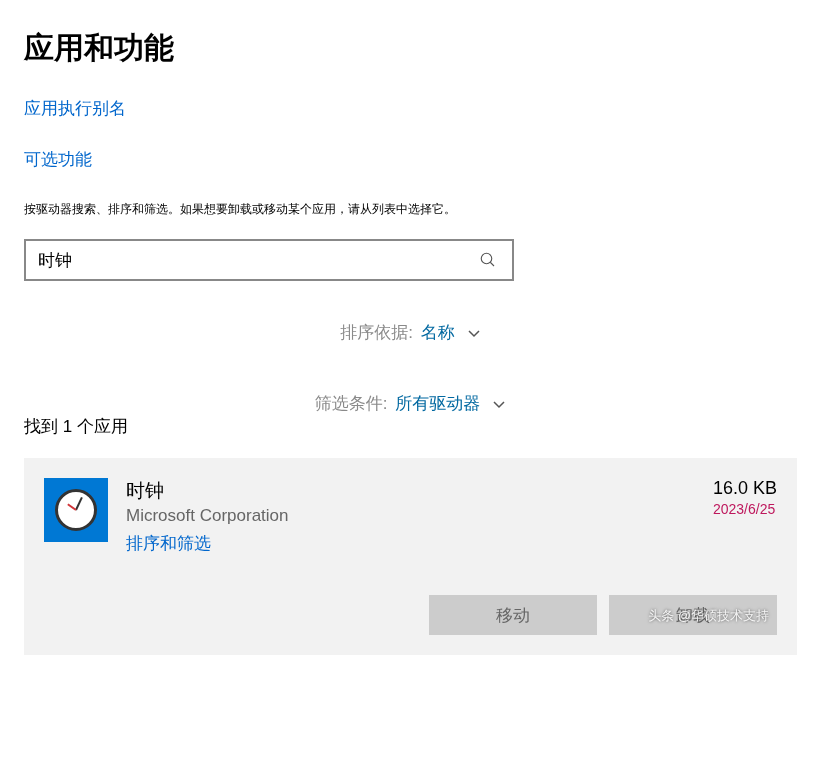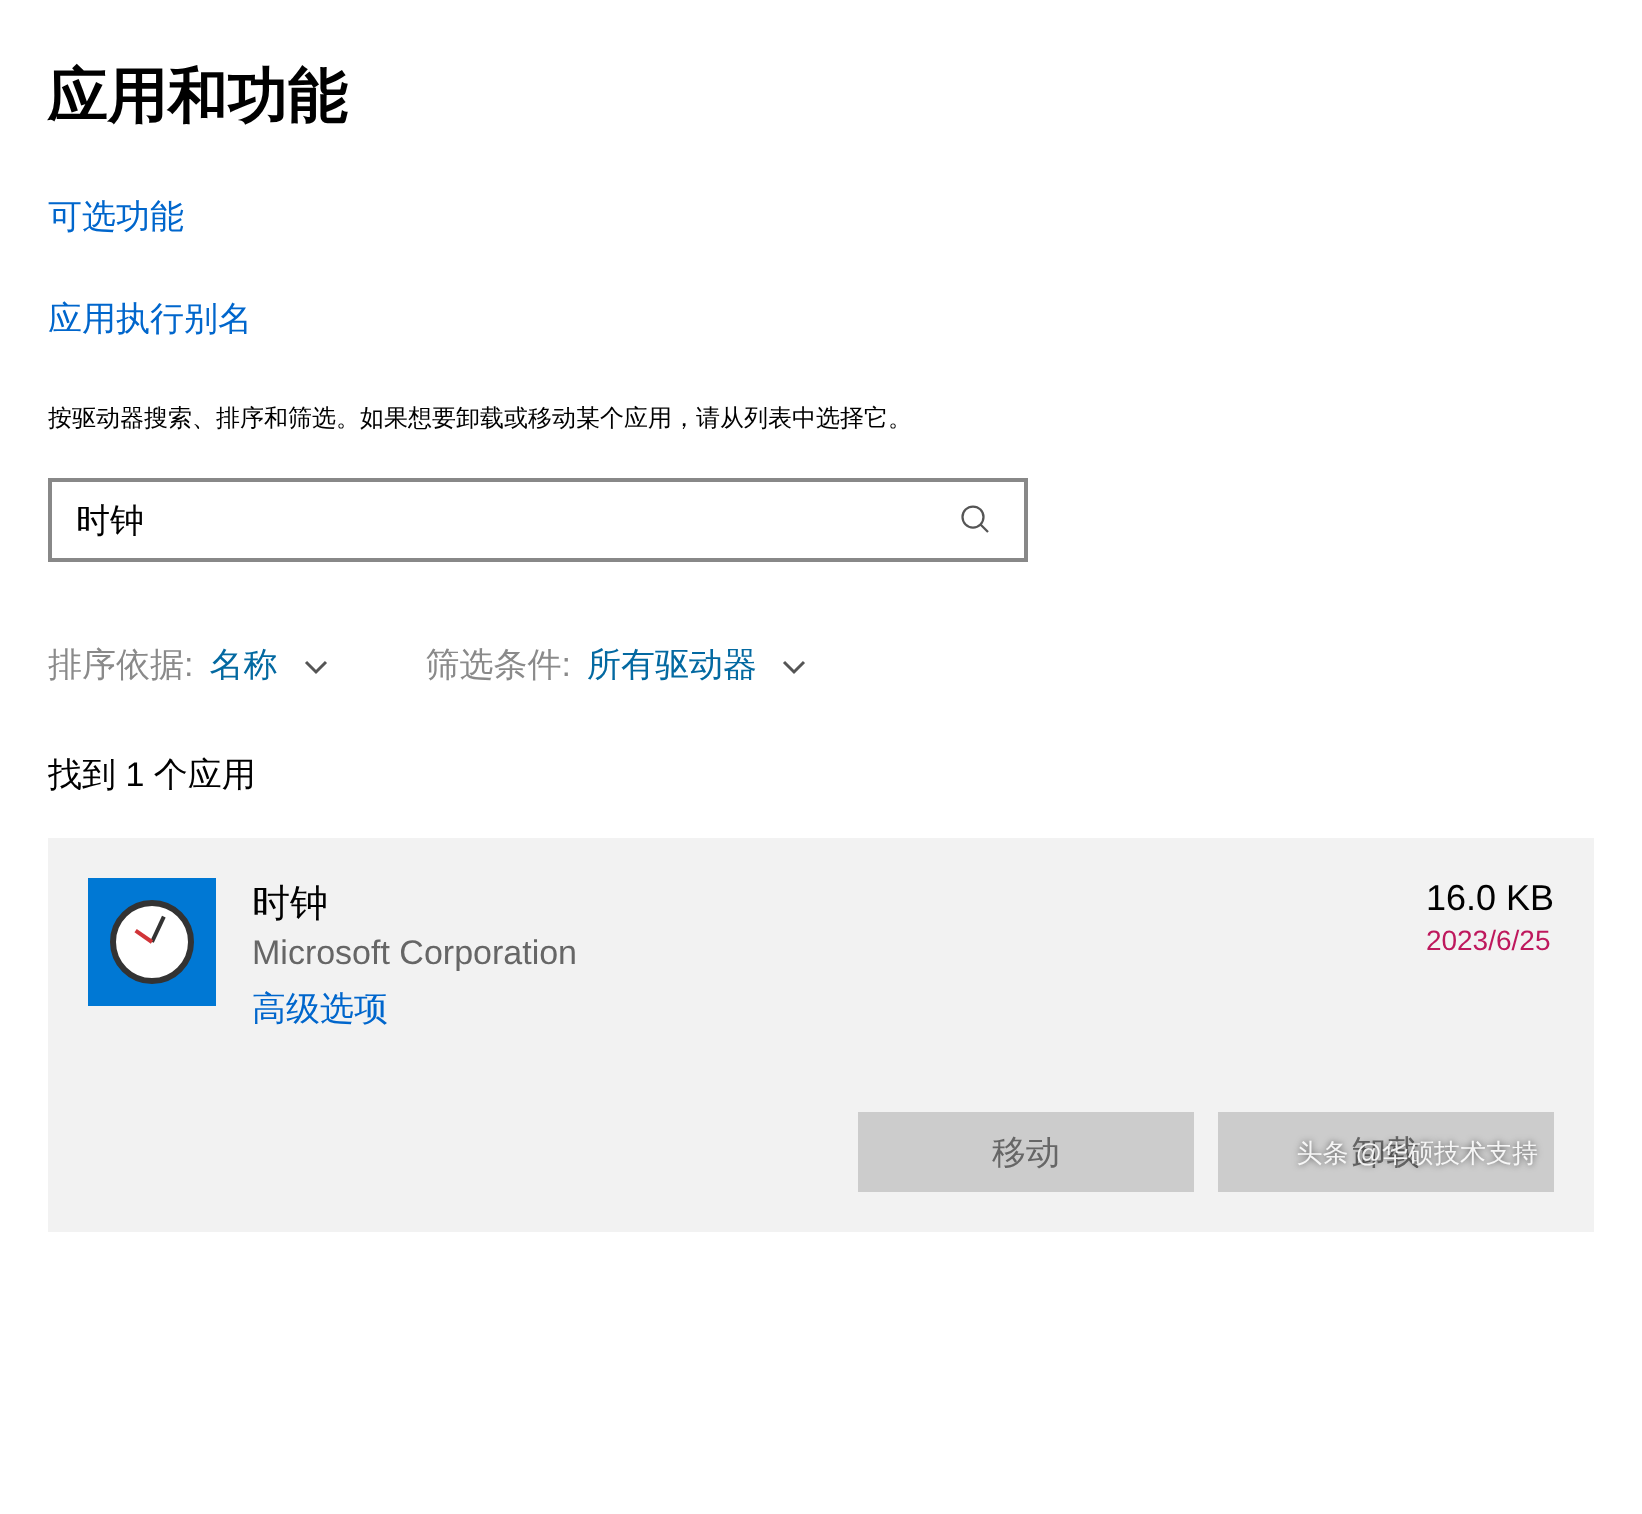--- a/index.html
+++ b/index.html
@@ -50,22 +50,22 @@
       display: flex;
       align-items: center;
       justify-content: center;
       width: 24px;
       height: 24px;
       color: #555;
     }
     .filters {
       display: flex;
       gap: 48px;
-      margin-bottom: 32px;
-      align-items: center;
+      align-items: center;
+      flex-direction: column;
     }
     .filter {
       display: flex;
       align-items: center;
       gap: 8px;
       font-size: 17px;
       cursor: pointer;
     }
     .filter-label { color: #8a8a8a; }
     .filter-value { color: #0369a1; }
@@ -162,22 +162,22 @@
       pointer-events: none;
     }
     .container { position: relative; }
   </style>
 </head>
 <body>
 
 <div class="container">
   <h1 class="page-title">应用和功能</h1>
 
+  <div><a class="link">应用执行别名</a></div>
   <div><a class="link">可选功能</a></div>
-  <div><a class="link">应用执行别名</a></div>
 
   <p class="desc">按驱动器搜索、排序和筛选。如果想要卸载或移动某个应用，请从列表中选择它。</p>
 
   <div class="search-box">
     <input class="search-input" type="text" value="时钟" style="">
     <span class="search-icon-wrap">
       <svg width="18" height="18" viewBox="0 0 24 24" fill="none" stroke="currentColor" stroke-width="1.5">
         <circle cx="10" cy="10" r="7"></circle>
         <line x1="20" y1="20" x2="15" y2="15"></line>
       </svg>
@@ -208,21 +208,21 @@
   <div class="result-count">找到 1 个应用</div>
 
   <div class="app-panel">
     <div class="app-row">
       <div class="app-icon">
         <div class="clock-tile"></div>
       </div>
       <div class="app-mid">
         <div class="app-name">时钟</div>
         <div class="app-publisher">Microsoft Corporation</div>
-        <a class="app-advanced">高级选项</a>
+        <a class="app-advanced">排序和筛选</a>
       </div>
       <div class="app-right">
         <div class="app-size">16.0 KB</div>
         <div class="app-date">2023/6/25</div>
       </div>
     </div>
     <div class="app-buttons">
       <button class="btn" disabled="">移动</button>
       <button class="btn" disabled="">卸载</button>
     </div>

